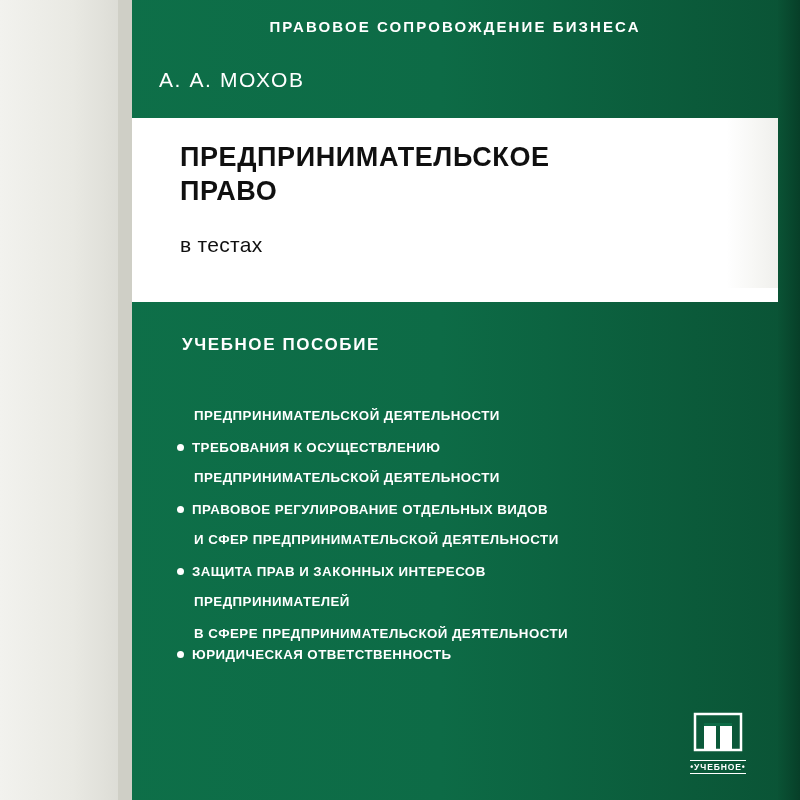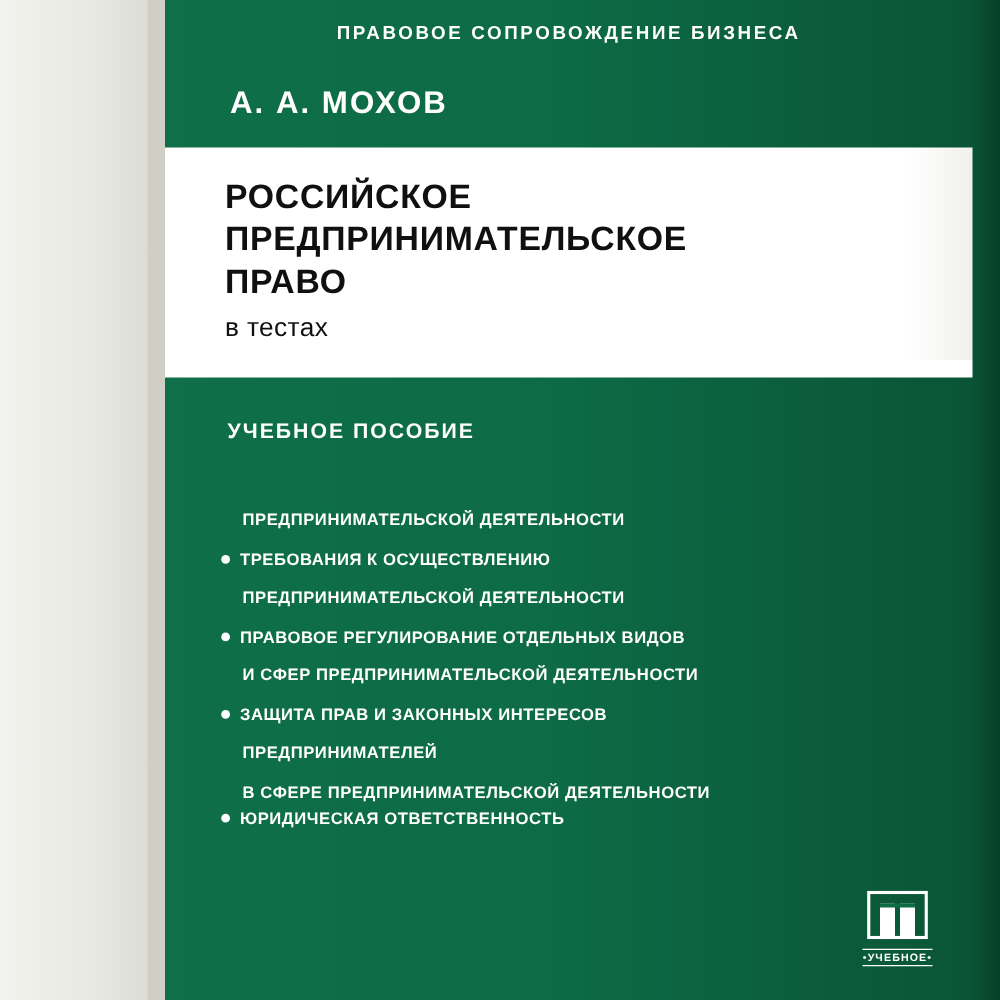--- a/index.html
+++ b/index.html
@@ -78,25 +78,25 @@
     font-size: 15px;
     font-weight: bold;
     letter-spacing: 2.1px;
     text-transform: uppercase;
     white-space: nowrap;
   }
 
   
   .author {
     position: absolute;
-    left: 184px;
+    left: 159px;
     top: 68px;
     color: #ffffff;
-    font-size: 25px;
-    font-weight: bold;
+    font-size: 21px;
+    font-weight: normal;
     letter-spacing: 1.6px;
     text-transform: uppercase;
   }
 
   
   .title-block {
     position: absolute;
     left: 132px;
     top: 118px;
     width: 646px;
@@ -112,21 +112,21 @@
     line-height: 34px;
     text-transform: uppercase;
   }
   .title-wrap {
     position: absolute;
     left: 48px;
     top: 22px;
     right: 20px;
   }
   .subtitle {
-    margin-top: 9px;
+    margin-top: 25px;
     color: #101010;
     font-size: 21px;
     font-weight: normal;
     letter-spacing: 0.3px;
   }
 
   
   .strip {
     position: absolute;
     left: 132px;
@@ -224,21 +224,20 @@
     <div class="right-edge"></div>
 
     <div class="series">
       <span class="series-text">ПРАВОВОЕ СОПРОВОЖДЕНИЕ БИЗНЕСА</span>
     </div>
 
     <div class="author">А. А. МОХОВ</div>
 
     <div class="title-block">
       <div class="title-wrap">
-        <div class="title-line">РОССИЙСКОЕ</div>
         <div class="title-line">ПРЕДПРИНИМАТЕЛЬСКОЕ</div>
         <div class="title-line">ПРАВО</div>
         <div class="subtitle">в тестах</div>
       </div>
     </div>
 
     <div class="strip"></div>
 
     <div class="kind">УЧЕБНОЕ ПОСОБИЕ</div>
 

